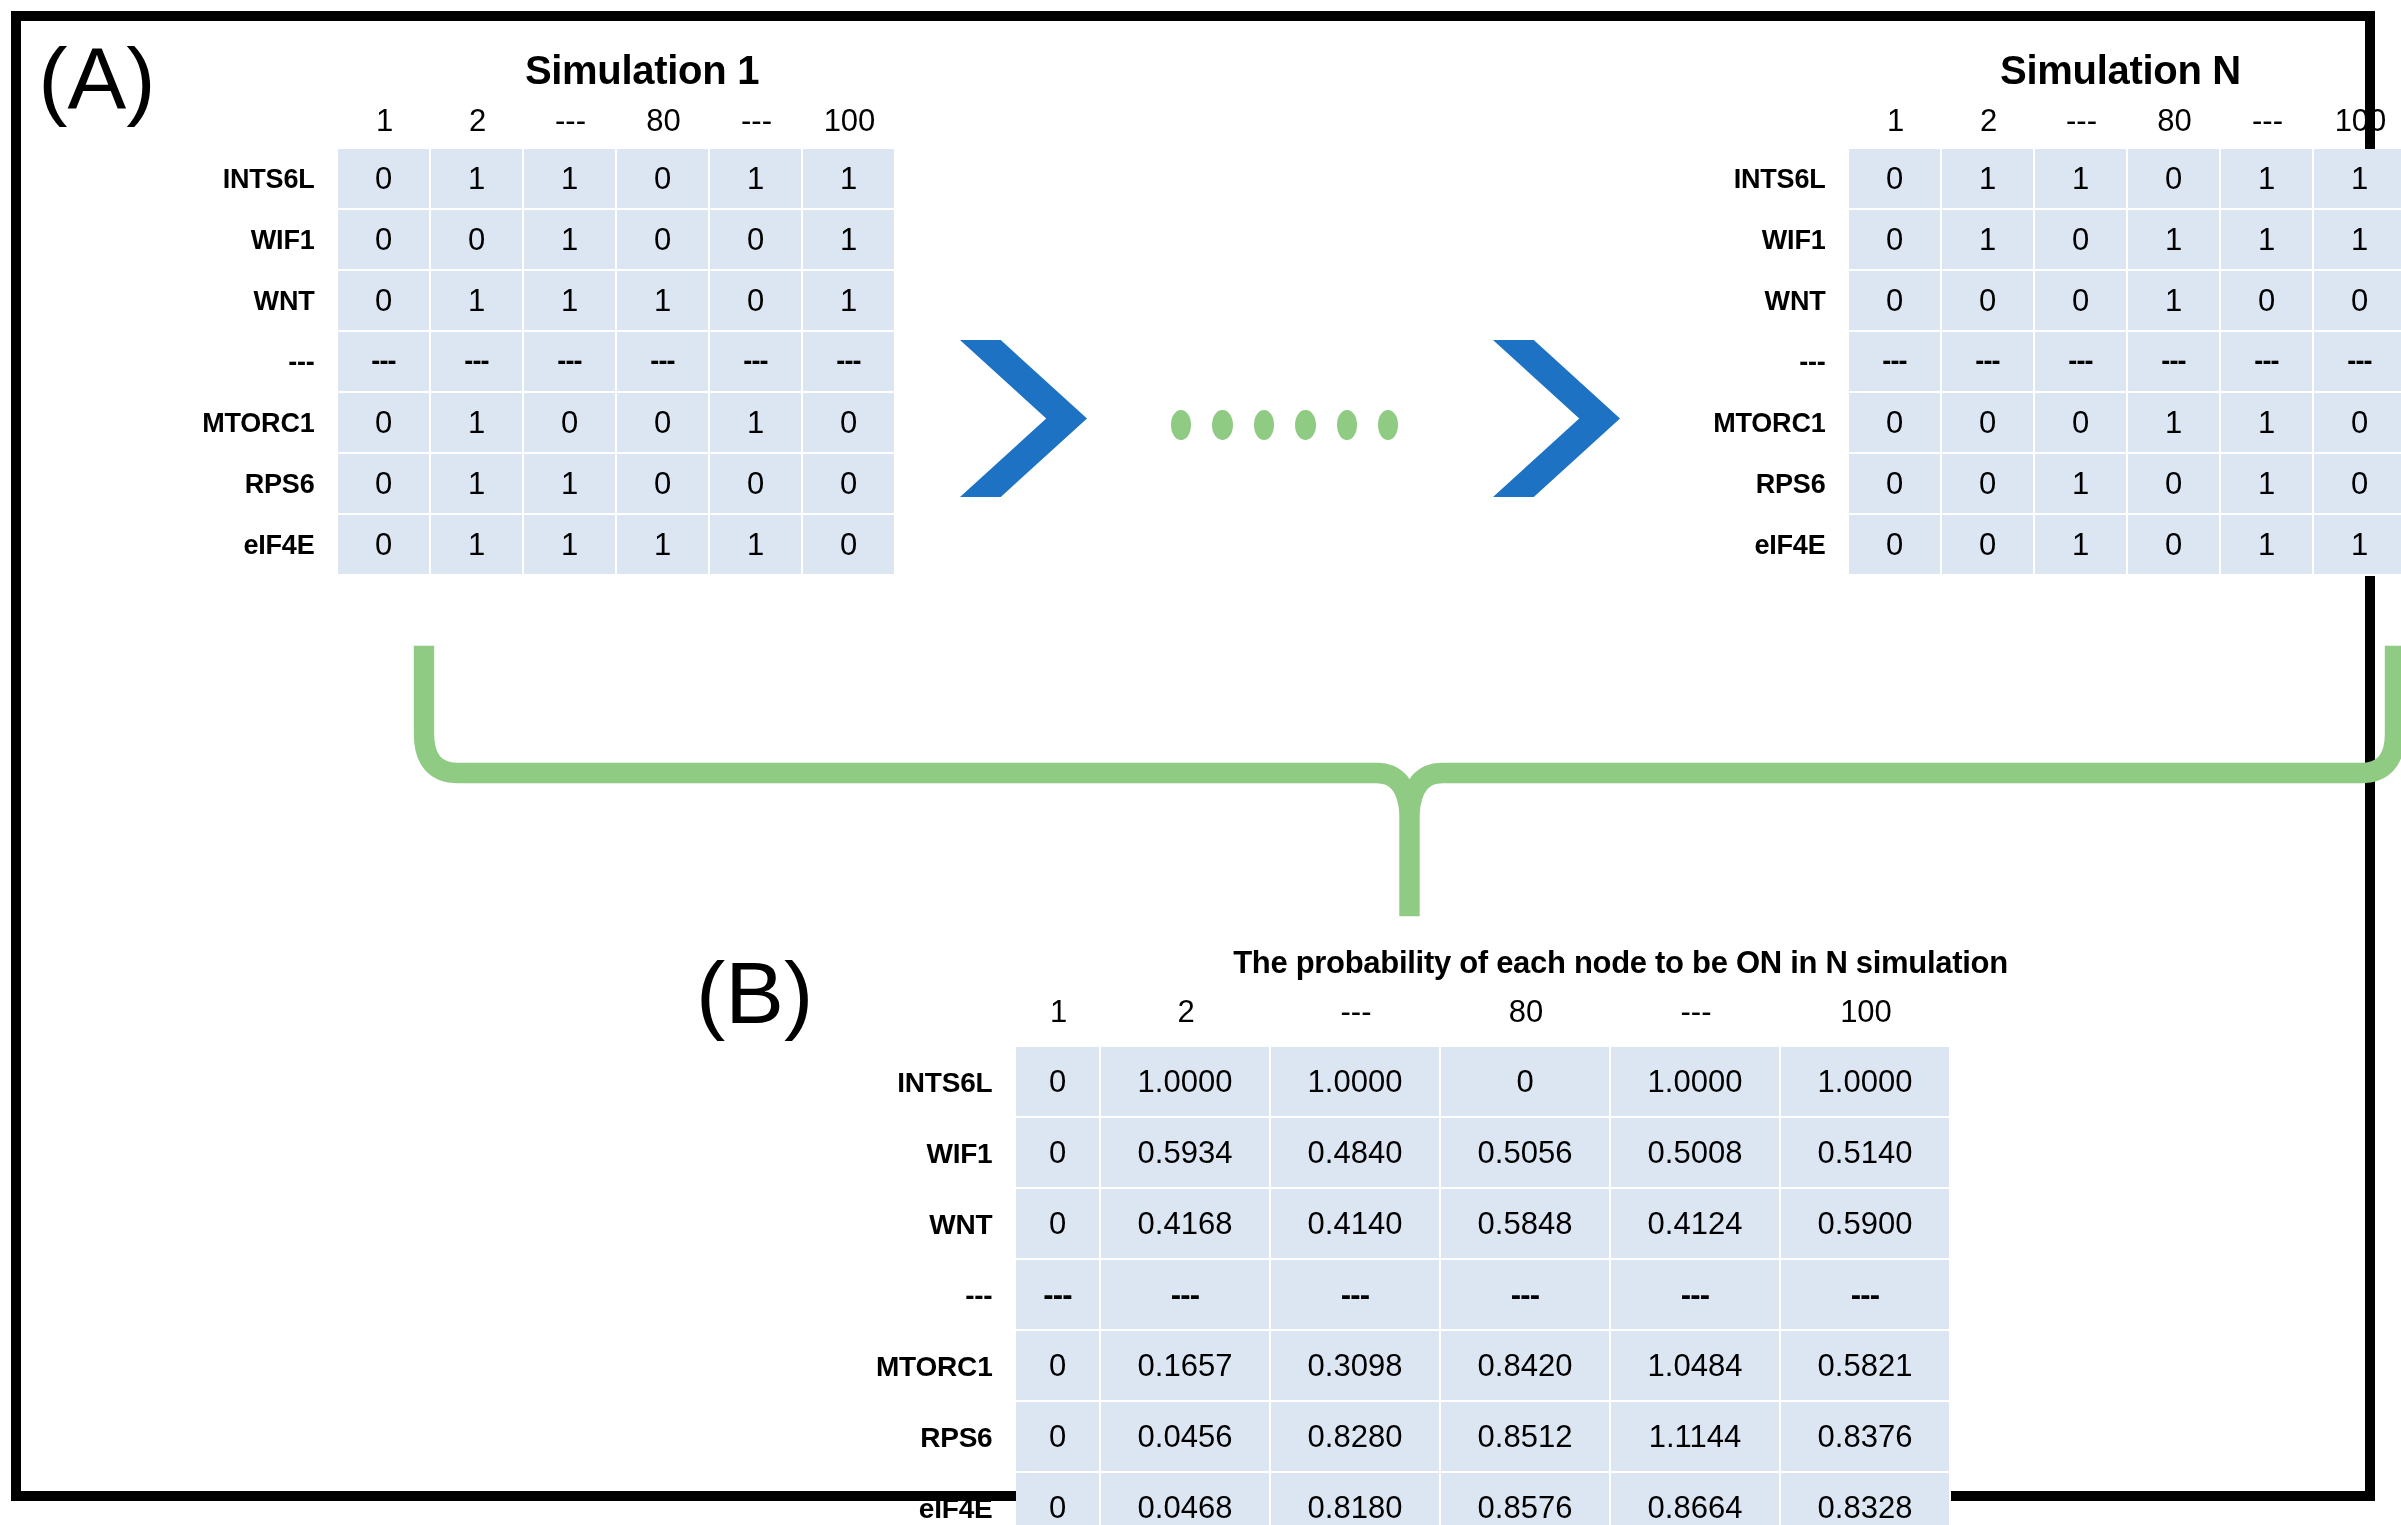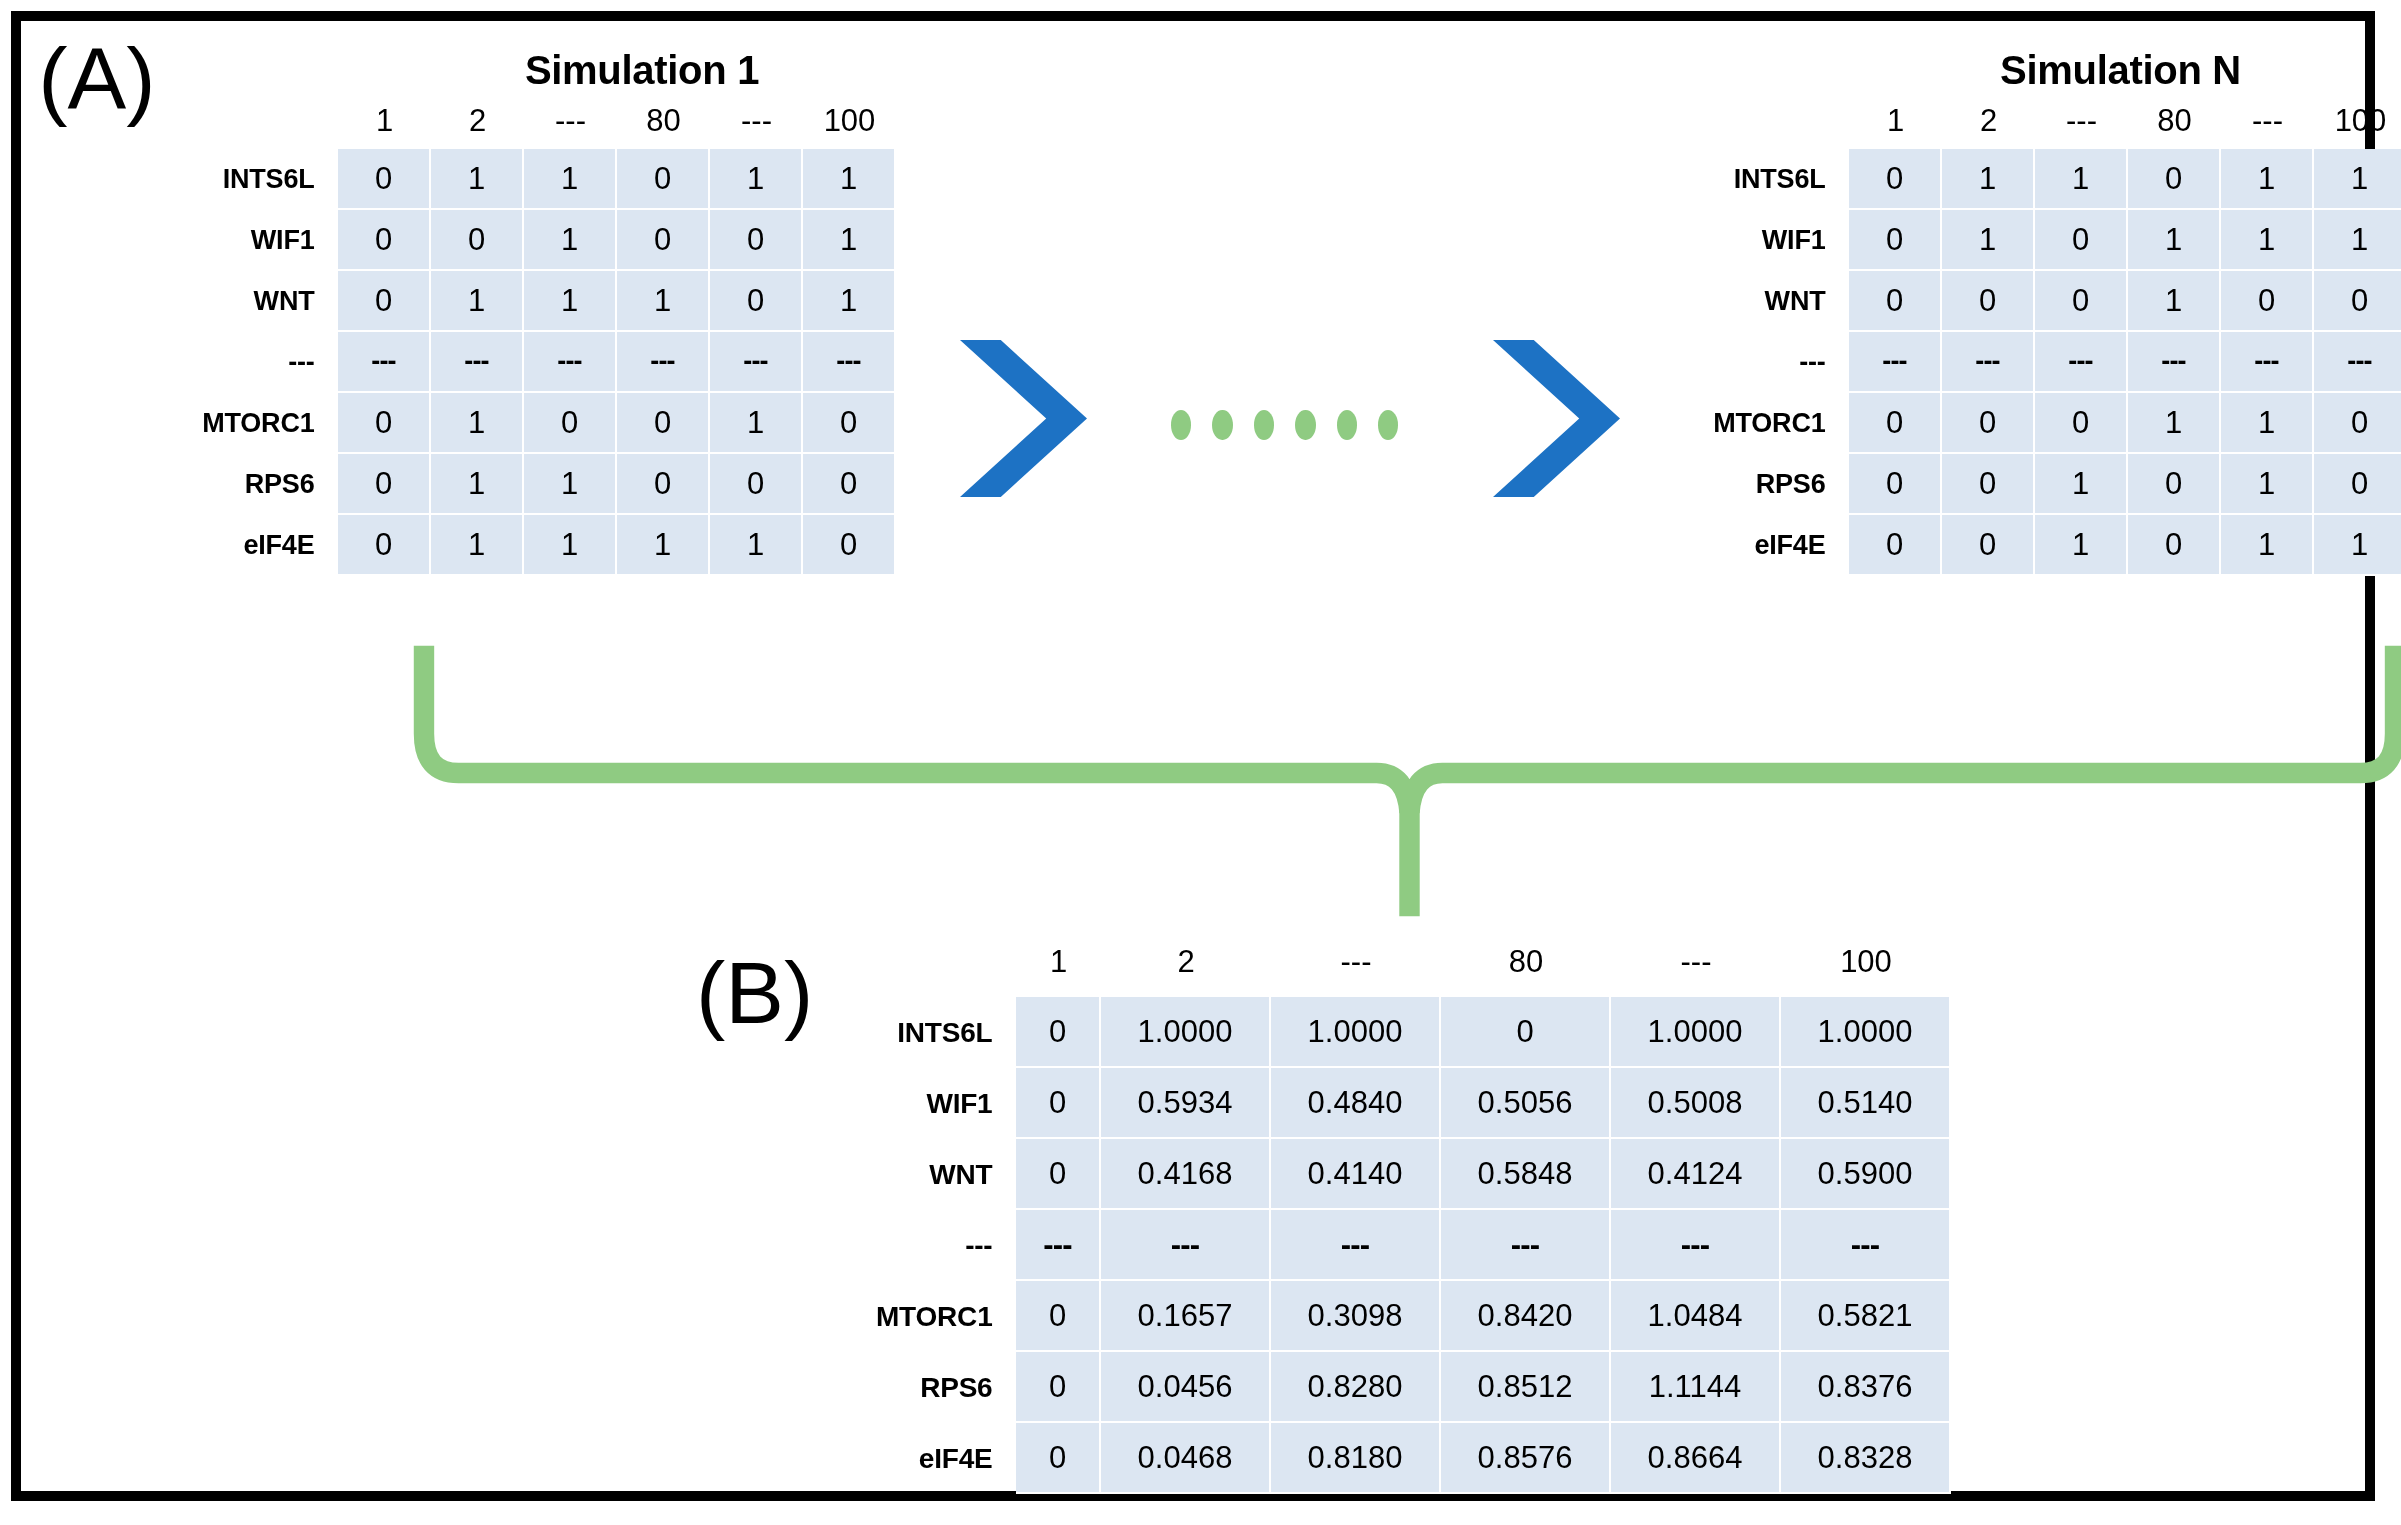--- a/index.html
+++ b/index.html
@@ -331,20 +331,21 @@
              Q 1274,168 1312,168
              L 2482,168
              Q 2526,168 2526,118
              L 2526,6" fill="none" stroke="#8fcb82" stroke-width="26" stroke-linecap="butt"></path>
     <line x1="1270" y1="206" x2="1270" y2="350" stroke="#8fcb82" stroke-width="26"></line>
   </svg>
 
   <div id="panel-b-letter" class="panel-letter">(B)</div>
 
   <div id="panel-b-block">
+    <div id="panel-b-title">The probability of each node to be ON in N simulation</div>
     <div class="prob-grid" id="prob-grid">
         <div class="col-head corner"></div>
         <div class="col-head">1</div>
         <div class="col-head">2</div>
         <div class="col-head">---</div>
         <div class="col-head">80</div>
         <div class="col-head">---</div>
         <div class="col-head">100</div>
         <div class="row-label">INTS6L</div>
         <div class="cell">0</div>

